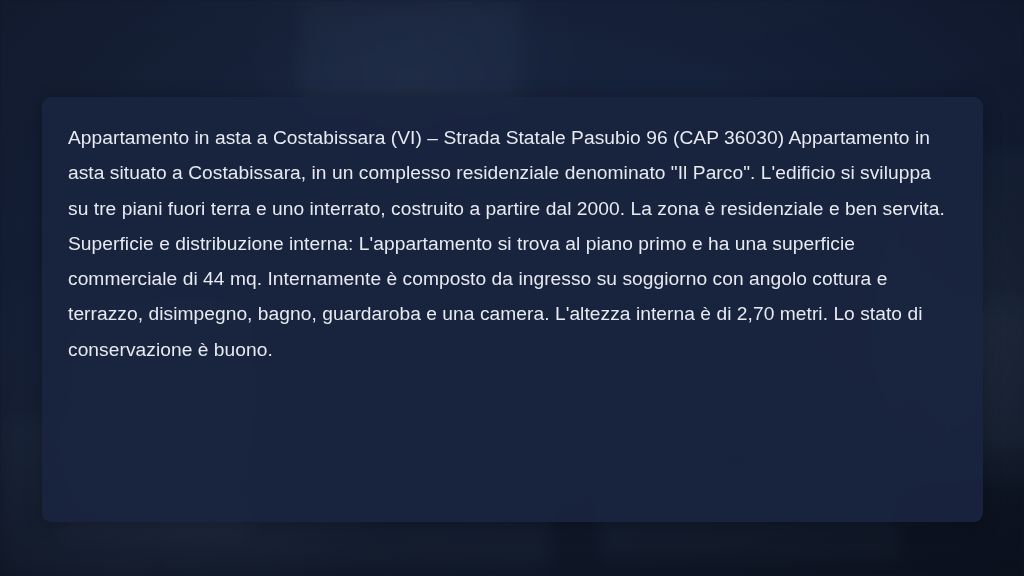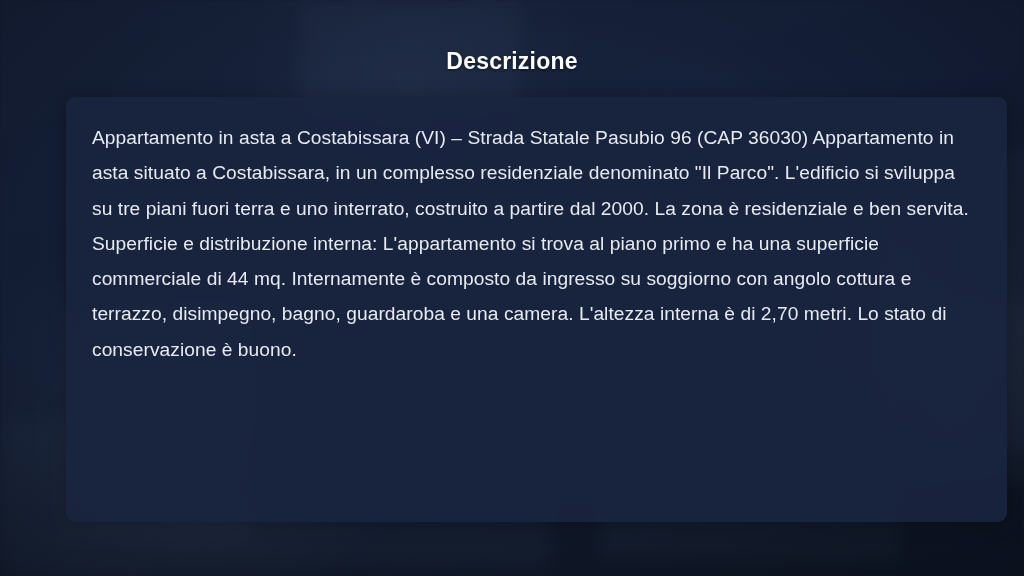--- a/index.html
+++ b/index.html
@@ -60,21 +60,20 @@
     text-shadow:0 1px 3px rgba(0,0,0,.55);
   }
 
   .desc-card {
     position:absolute;
     left:42px; top:97px;
     width:941px; height:425px;
     background:rgba(25,36,63,0.92);
     border-radius:9px;
     box-shadow:0 2px 18px rgba(0,0,0,0.28);
-    margin-left:24px;
   }
 
   .desc-body {
     padding:23px 30px 0 26px;
     color:#e7eaf1;
     font-size:19.2px;
     line-height:35.3px;
     letter-spacing:.05px;
     text-align:left;
     white-space:pre-wrap;
@@ -108,20 +107,19 @@
     <i class="b3"></i>
     <i class="b4"></i>
   <i class="b5"></i>
     <i class="b6"></i>
     <i class="b7"></i>
 </div>
 <div class="bg-vignette"></div>
 
 <div class="page">
 
-  <h1 class="page-title">Descrizione</h1>
 
   <div class="desc-card">
     <p class="desc-body">Appartamento in asta a Costabissara (VI) – Strada Statale Pasubio 96 (CAP 36030) Appartamento in asta situato a Costabissara, in un complesso residenziale denominato "Il Parco". L'edificio si sviluppa su tre piani fuori terra e uno interrato, costruito a partire dal 2000. La zona è residenziale e ben servita. Superficie e distribuzione interna: L'appartamento si trova al piano primo e ha una superficie commerciale di 44 mq. Internamente è composto da ingresso su soggiorno con angolo cottura e terrazzo, disimpegno, bagno, guardaroba e una camera. L'altezza interna è di 2,70 metri. Lo stato di conservazione è buono.</p>
   </div>
 
 
 </div>
 
 </body></html>

